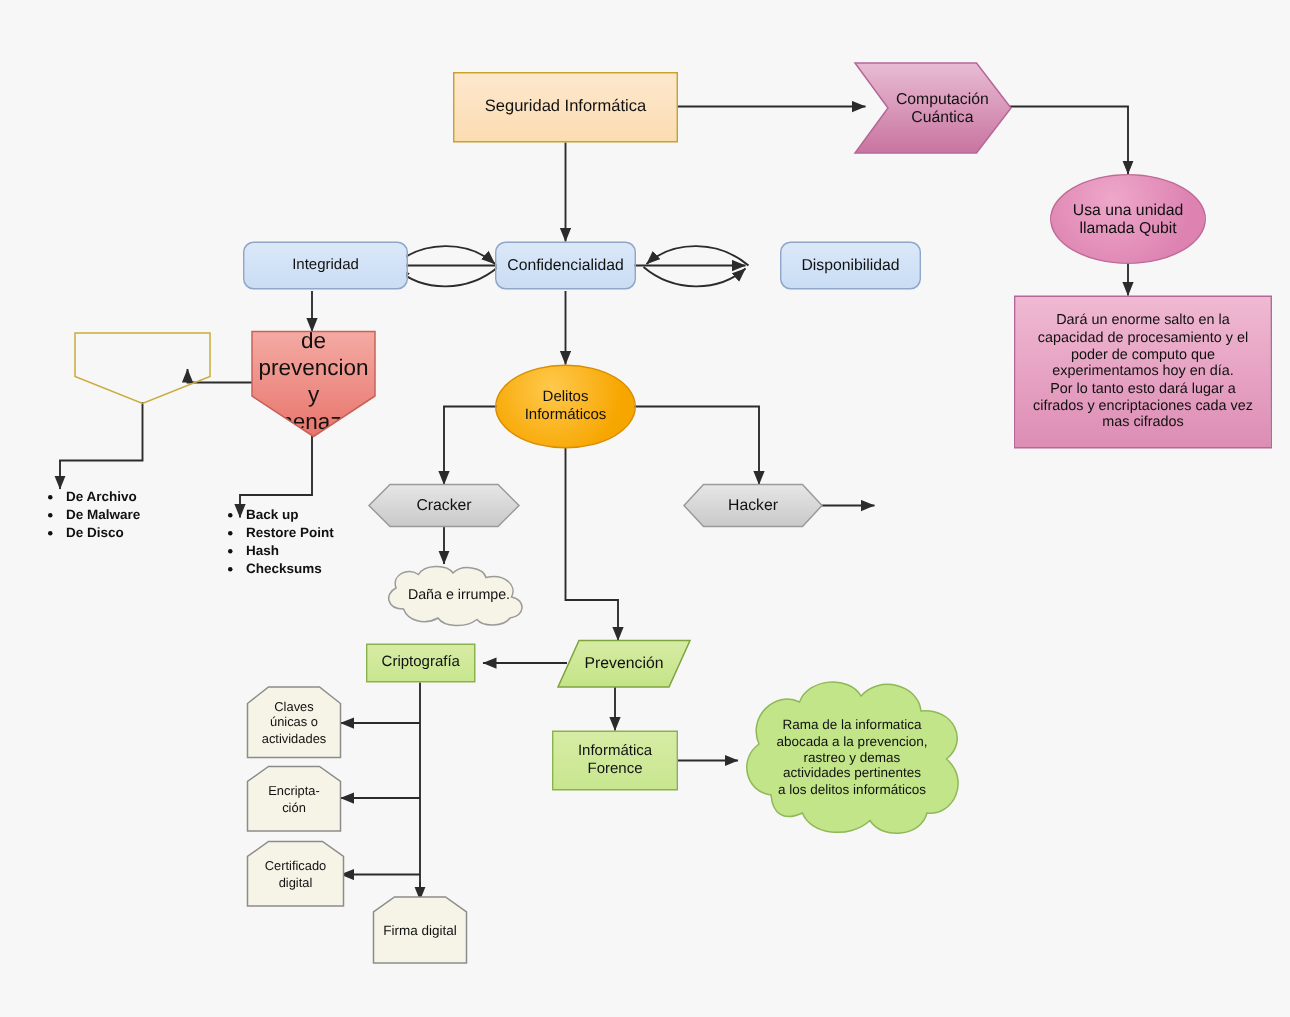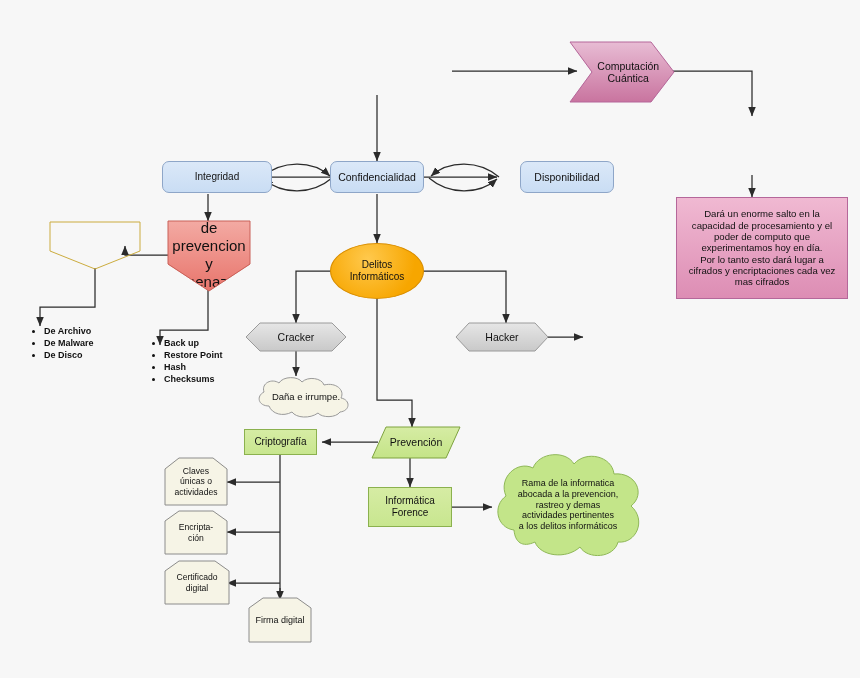--- a/index.html
+++ b/index.html
@@ -131,28 +131,37 @@
     </g>
 
     <g stroke="#2b2b2b" stroke-width="1.25" fill="none">
       <path d="M262,177 C282,160 312,160 330,176" marker-end="url(#arrow)"></path>
       <path d="M332,178 C312,195 282,195 264,179" marker-end="url(#arrow)"></path>
       <path d="M499,177 C479,160 449,160 431,176" marker-end="url(#arrow)"></path>
       <path d="M429,178 C449,195 479,195 497,179" marker-end="url(#arrow)"></path>
     </g>
   </svg>
 
+  <div class="node rect seguridad" style="left:302px;top:48px;width:150px;height:47px;font-size:11px;">
+    <span class="lbl">Seguridad Informática</span>
+  </div>
 
   <div class="node chevron" style="left:570px;top:42px;width:104px;height:60px;font-size:10.5px;">
     <span class="lbl">
       <span>Computación</span><br>
       <span>Cuántica</span>
     </span>
   </div>
 
+  <div class="node ellipse pink" style="left:700px;top:116px;width:104px;height:60px;font-size:10.5px;">
+    <span class="lbl">
+      <span>Usa una unidad</span><br>
+      <span>llamada Qubit</span>
+    </span>
+  </div>
 
   <div class="node pinkrect" style="left:676px;top:197px;width:172px;height:102px;font-size:9.6px;">
     <span class="lbl">
       <span>Dará un enorme salto en la</span><br>
       <span>capacidad de procesamiento y el</span><br>
       <span>poder de computo que</span><br>
       <span>experimentamos hoy en día.</span><br>
       <span>Por lo tanto esto dará lugar a</span><br>
       <span>cifrados y encriptaciones cada vez</span><br>
       <span>mas cifrados</span>

